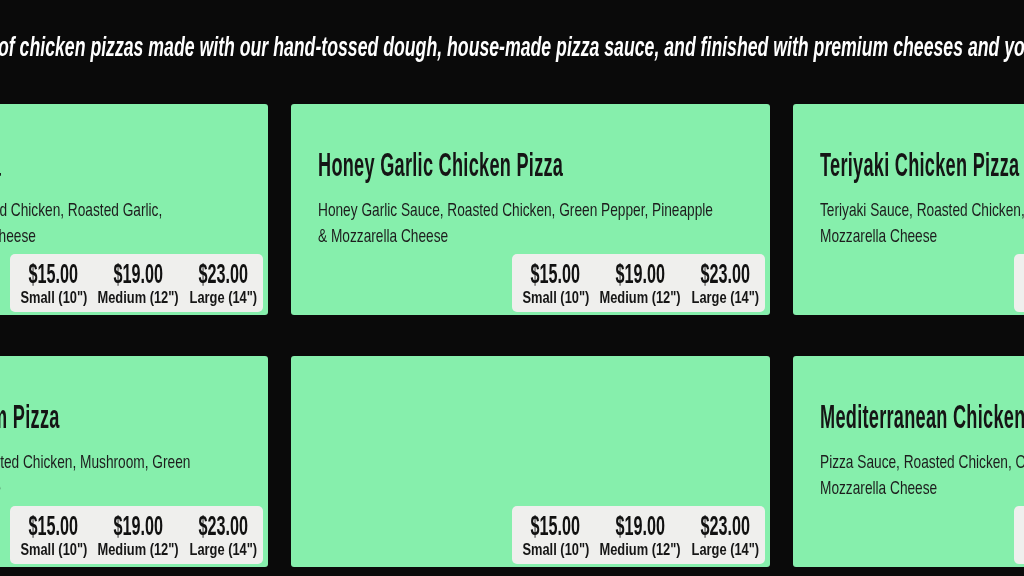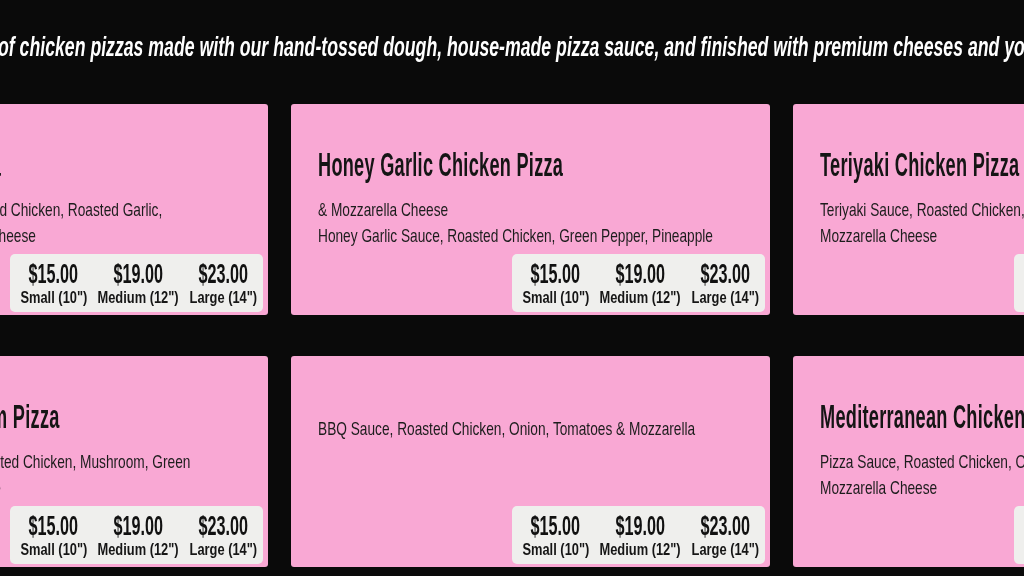--- a/index.html
+++ b/index.html
@@ -23,21 +23,21 @@
   }
   
   .grid{
     position:absolute;top:104px;left:-211px;
     display:grid;
     grid-template-columns:repeat(3,479px);
     column-gap:23px;row-gap:41px;
   }
   .card{
     width:479px;height:211px;
-    background:#f9a8d4;
+    background:#86efac;
     border-radius:3px;
     position:relative;
     box-sizing:border-box;
     padding:44px 45px 0 27px;
     overflow:visible;
   }
   .title{white-space:nowrap;height:33px;}
   .title .cx{
     display:inline-block;
     font-weight:700;font-size:33px;line-height:1;
@@ -110,22 +110,22 @@
       <div class="price-col">
         <div class="price-val"><span class="cx">$23.00</span></div>
         <div class="size-label"><span class="cx">Large (14")</span></div>
       </div>
     </div>
   </div>
 
   <div class="card">
     <div class="title"><span class="cx">Honey Garlic Chicken Pizza</span></div>
     <div class="desc">
+      <div class="desc-line"><span class="cx">Honey Garlic Sauce, Roasted Chicken, Green Pepper, Pineapple</span></div>
       <div class="desc-line"><span class="cx">&amp; Mozzarella Cheese</span></div>
-      <div class="desc-line"><span class="cx">Honey Garlic Sauce, Roasted Chicken, Green Pepper, Pineapple</span></div>
     </div>
     <div class="price-bar">
       <div class="price-col">
         <div class="price-val"><span class="cx">$15.00</span></div>
         <div class="size-label"><span class="cx">Small (10")</span></div>
       </div>
       <div class="price-col">
         <div class="price-val"><span class="cx">$19.00</span></div>
         <div class="size-label"><span class="cx">Medium (12")</span></div>
       </div>
@@ -168,21 +168,20 @@
       </div>
       <div class="price-col">
         <div class="price-val"><span class="cx">$23.00</span></div>
         <div class="size-label"><span class="cx">Large (14")</span></div>
       </div>
     </div>
   </div>
 
   <div class="card">
     <div class="desc">
-      <div class="desc-line"><span class="cx">BBQ Sauce, Roasted Chicken, Onion, Tomatoes &amp; Mozzarella</span></div>
     </div>
     <div class="price-bar">
       <div class="price-col">
         <div class="price-val"><span class="cx">$15.00</span></div>
         <div class="size-label"><span class="cx">Small (10")</span></div>
       </div>
       <div class="price-col">
         <div class="price-val"><span class="cx">$19.00</span></div>
         <div class="size-label"><span class="cx">Medium (12")</span></div>
       </div>

